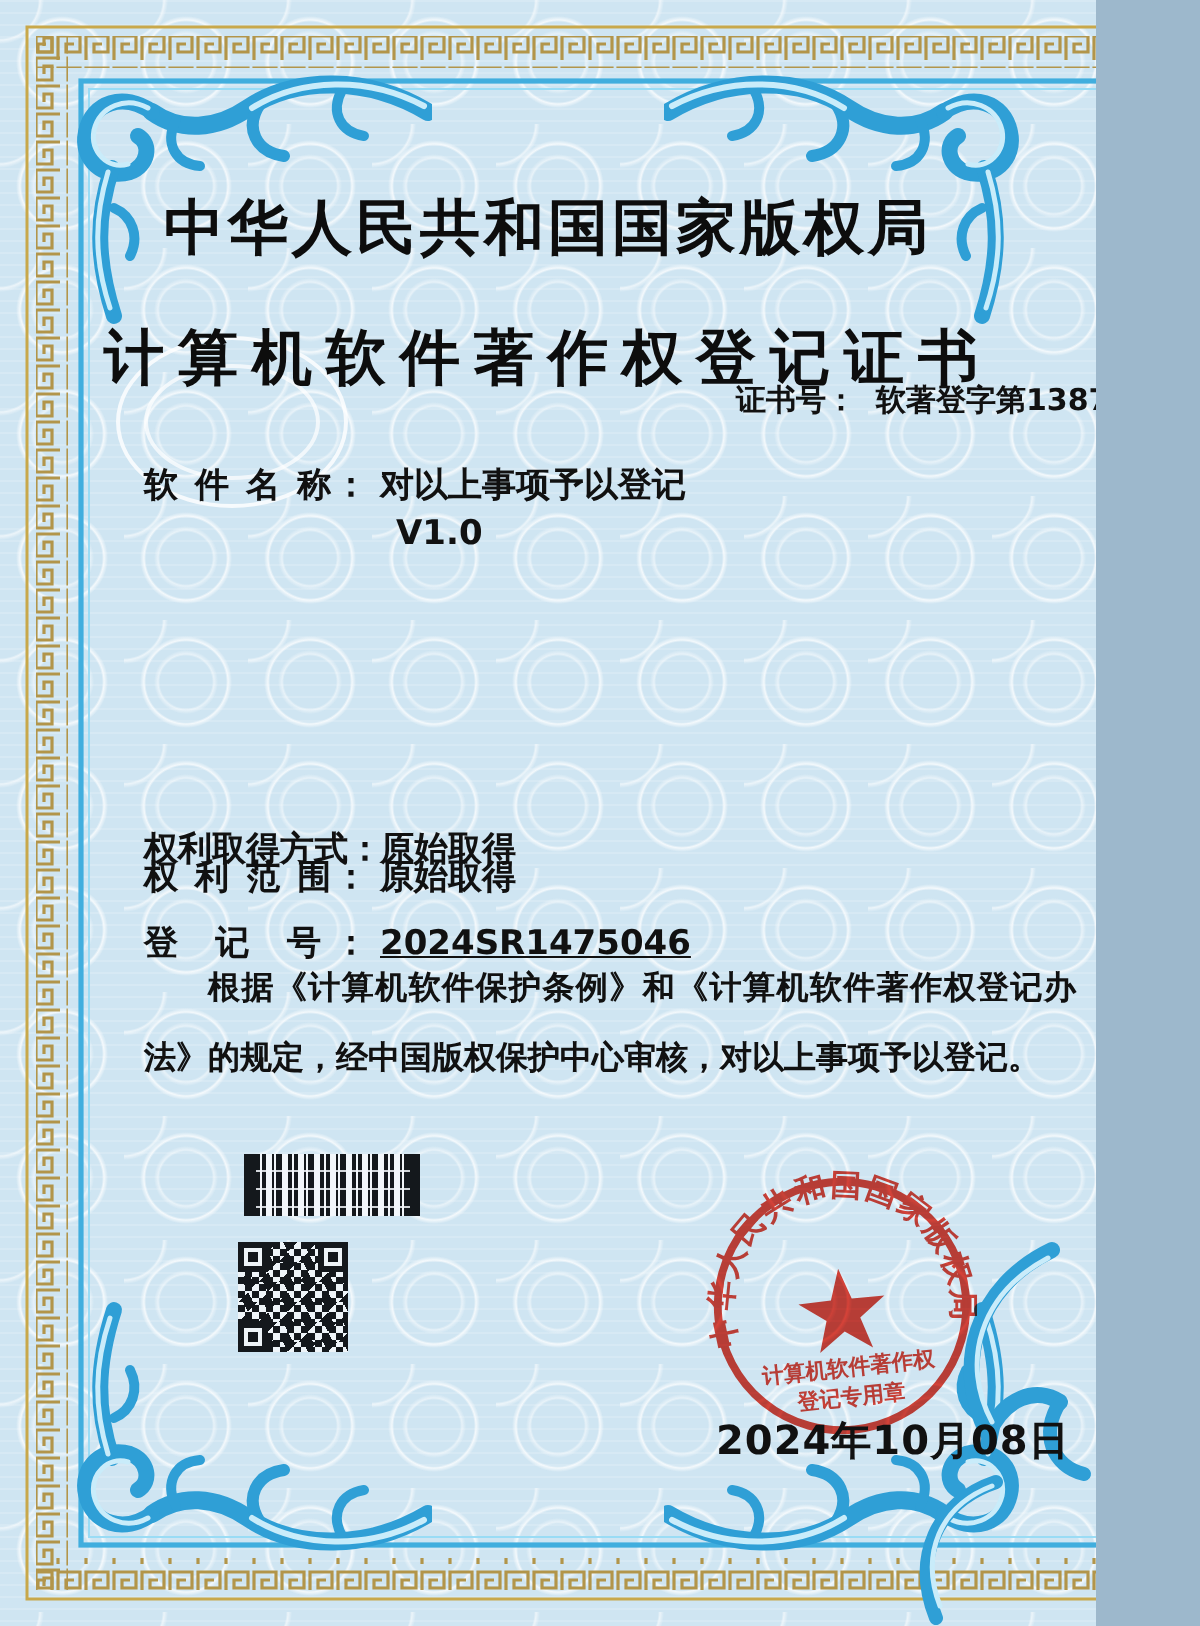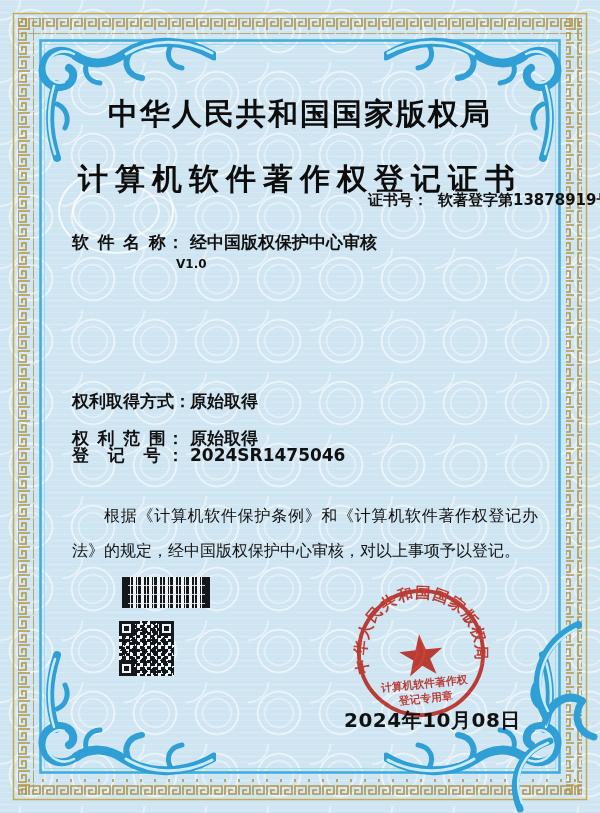--- a/index.html
+++ b/index.html
@@ -1,17 +1,17 @@
 <!DOCTYPE html>
 <html><head>
 <meta charset="utf-8">
 <style>
   html,body{margin:0;padding:0;background:#9db8cc;}
   .page{
-    position:relative;width:600px;height:813px;overflow:hidden;
+    position:relative;width:548px;height:813px;overflow:hidden;
     font-family:"DejaVu Sans","Liberation Sans",sans-serif;color:#111;
     background-color:#cfe5f2;
     background-image:
       radial-gradient(circle at 31px 31px, rgba(255,255,255,0) 20px, rgba(255,255,255,.75) 21px, rgba(255,255,255,0) 23px),
       radial-gradient(circle at 31px 31px, rgba(255,255,255,0) 13px, rgba(255,255,255,.5) 14px, rgba(255,255,255,0) 16px),
       radial-gradient(circle at 0px 0px, rgba(255,255,255,0) 19px, rgba(255,255,255,.6) 20px, rgba(255,255,255,0) 22px),
       repeating-linear-gradient(180deg, rgba(255,255,255,.16) 0 1px, rgba(0,0,0,0) 1px 6px);
     background-size:62px 62px,62px 62px,62px 62px,auto;
   }
   .frame{position:absolute;inset:0;pointer-events:none;}
@@ -28,41 +28,41 @@
     position:absolute;left:0;right:0;text-align:center;
     font-family:"DejaVu Serif","Liberation Serif",serif;font-weight:bold;color:#0d0d0d;
   }
   .title1{top:94px;font-size:30px;letter-spacing:2px;}
   .title2{top:135px;font-size:30px;letter-spacing:7px;margin-top:24px;}
   .certno{position:absolute;top:191px;left:368px;font-size:15px;font-weight:bold;white-space:nowrap;}
   .certno .lab{margin-right:10px;}
   .row{position:absolute;left:72px;font-size:17px;font-weight:bold;white-space:nowrap;}
   .row .f-label{display:inline-block;width:112px;text-align:justify;text-align-last:justify;}
   .row .f-value{margin-left:6px;}
-  .r-name{top:231px;} .r-version{position:absolute;left:176px;top:257px;font-size:12px;font-weight:bold;}
-  .r-owner{top:295px;} .r-acq{top:390px;} .r-scope{top:427px;} .r-reg{top:444px;}
-  .statement{position:absolute;left:72px;width:466px;top:498px;margin:0;
-    font-size:16px;font-weight:normal;line-height:35px;text-align:justify;text-indent:2em;}
+  .r-name{top:231px;} .r-version{position:absolute;left:198px;top:257px;font-size:17px;font-weight:bold;}
+  .r-owner{top:295px;} .r-acq{top:413px;} .r-scope{top:427px;} .r-reg{top:460px;text-decoration:underline;}
+  .statement{position:absolute;left:72px;width:466px;top:476px;margin:0;
+    font-size:16px;font-weight:bold;line-height:35px;text-align:justify;text-indent:2em;}
   .barcode{position:absolute;left:122px;top:577px;width:88px;height:31px;
     border-left:6px solid #14181c;border-right:5px solid #14181c;box-sizing:border-box;
     background:
       repeating-linear-gradient(0deg, rgba(242,246,250,0) 0 4px, rgba(242,246,250,.85) 4px 5px, rgba(242,246,250,0) 5px 9px),
       repeating-linear-gradient(90deg,#14181c 0 2px,#f2f6fa 2px 3px,#14181c 3px 5px,#f2f6fa 5px 8px,#14181c 8px 9px,#f2f6fa 9px 10px,#14181c 10px 13px,#f2f6fa 13px 16px);
   }
   .qr{position:absolute;left:119px;top:621px;width:55px;height:55px;background-color:#eef4f8;
     background-image:
       repeating-conic-gradient(#14181c 0% 25%, rgba(0,0,0,0) 0% 50%),
       repeating-conic-gradient(from 45deg, rgba(0,0,0,0) 0% 30%, #14181c 0% 50%);
     background-size:7px 7px,10px 10px;}
   .qr .finder{position:absolute;width:15px;height:15px;border:3px solid #14181c;background:#eef4f8;box-sizing:border-box;}
   .qr .finder::after{content:"";position:absolute;inset:2px;background:#14181c;}
   .qr .f-tl{left:0;top:0;} .qr .f-tr{right:0;top:0;} .qr .f-bl{left:0;bottom:0;}
   .seal{position:absolute;left:352px;top:584px;width:138px;height:138px;
     transform:rotate(-6deg);opacity:.92;mix-blend-mode:multiply;pointer-events:none;}
-  .date{position:absolute;left:344px;top:707px;font-size:20px;font-weight:bold;letter-spacing:.5px;}
+  .date{position:absolute;left:358px;top:707px;font-size:20px;font-weight:bold;letter-spacing:.5px;}
 </style>
 </head>
 <body>
 
 <div class="page">
 
   <svg class="frame" width="600" height="813" viewBox="0 0 600 813">
     <defs>
       <pattern id="meanderH" width="14" height="16" patternUnits="userSpaceOnUse">
         <path d="M1,14 V2 H12 V10 H5 V6 H9" fill="none" stroke="#b2954a" stroke-width="1.6"></path>
@@ -116,21 +116,21 @@
   <div class="watermark"></div>
 
   <div class="title1">中华人民共和国国家版权局</div>
   <div class="title2">计算机软件著作权登记证书</div>
 
   <div class="certno">
     <span class="lab">证书号：</span><span>软著登字第13878919号</span>
   </div>
 
   <div class="row r-name">
-    <span class="f-label">软 件 名 称：</span><span class="f-value">经中国版权保护中心审核</span>
+    <span class="f-label">软 件 名 称：</span><span class="f-value">对以上事项予以登记</span>
   </div>
   <div class="r-version">V1.0</div>
 
 
   <div class="row r-acq">
     <span class="f-label">权利取得方式：</span><span class="f-value">原始取得</span>
   </div>
 
   <div class="row r-scope">
     <span class="f-label">权 利 范 围：</span><span class="f-value">原始取得</span>

